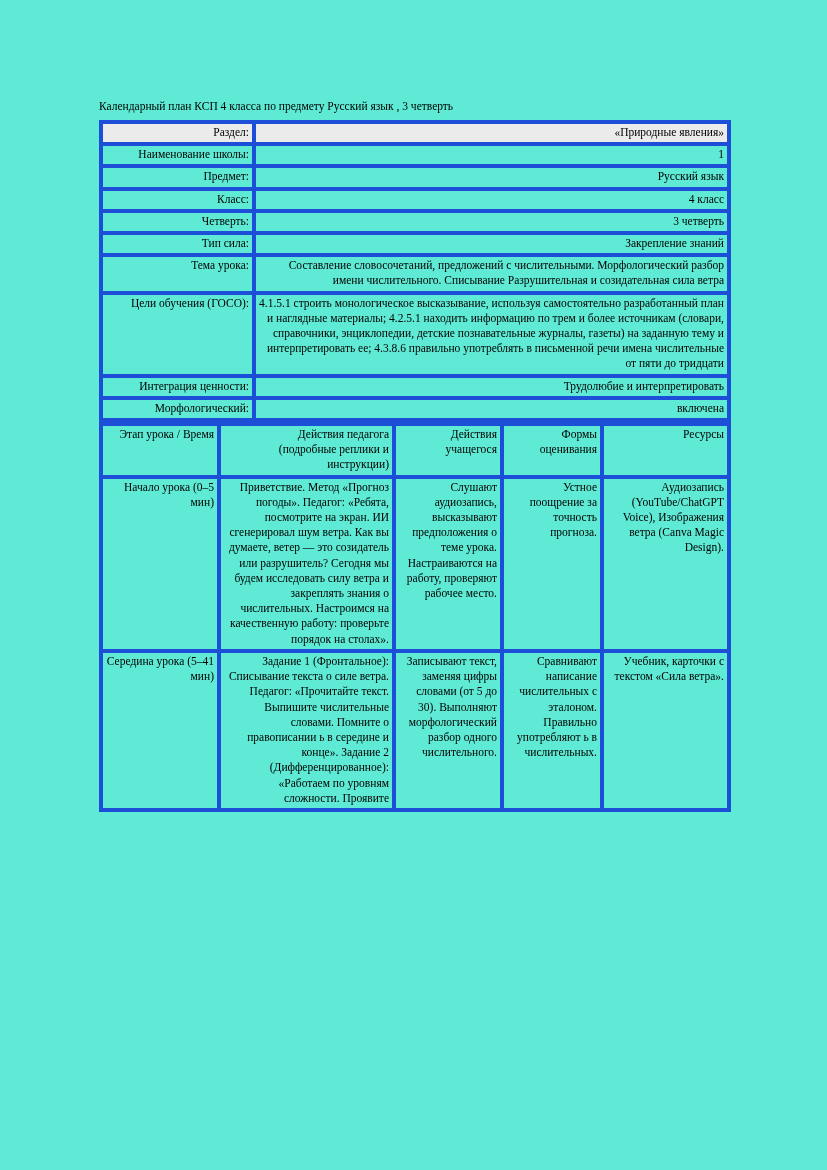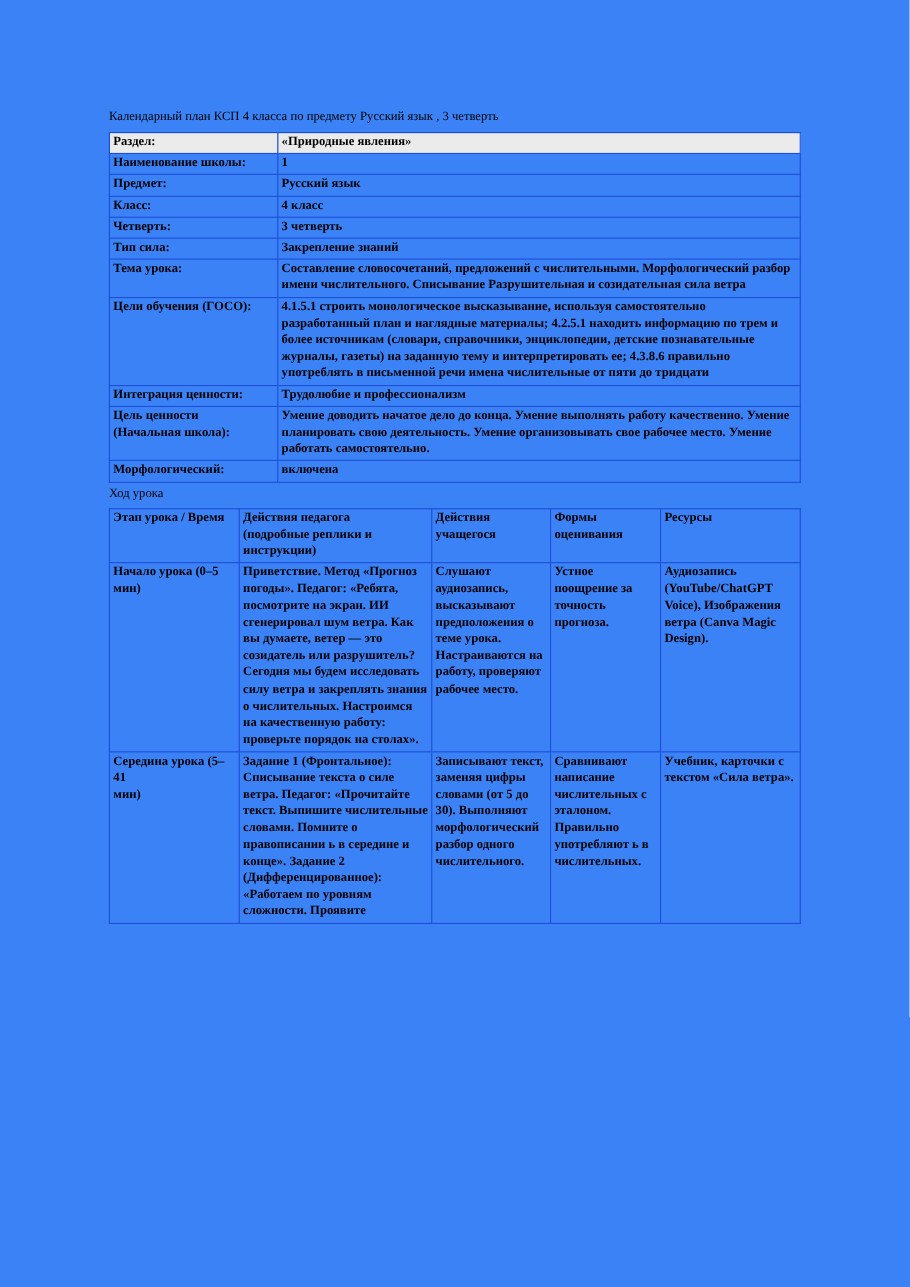--- a/index.html
+++ b/index.html
@@ -11,21 +11,21 @@
     width: 827px;
     height: 1170px;
     font-family: "Liberation Serif", "DejaVu Serif", serif;
     color: #000000;
     -webkit-font-smoothing: none;
   }
   .page {
     position: relative;
     width: 827px;
     height: 1170px;
-    background: #3b82f6;
+    background: #5eead4;
     box-sizing: border-box;
     padding: 99px 100px 0 99px;
   }
   .doc-title {
     font-size: 11.5px;
     line-height: 15px;
     margin: 0 0 6px 0;
     white-space: nowrap;
   }
   .section-caption {
@@ -34,25 +34,25 @@
     margin: 3px 0 5px 0;
   }
   table {
     border-collapse: collapse;
     width: 628px;
     table-layout: fixed;
     font-size: 11.5px;
     line-height: 15.2px;
   }
   table td, table th {
-    border: 1px solid #1d4ed8;
+    border: 4px solid #1d4ed8;
     vertical-align: top;
     padding: 1px 3px 2px 3px;
-    text-align: left;
-    font-weight: bold;
+    text-align: right;
+    font-weight: normal;
     word-wrap: break-word;
     overflow-wrap: break-word;
     hyphens: none;
   }
   
   .info-table col.k { width: 153px; }
   .info-table col.v { width: 475px; }
   .info-table tr.shaded td { background: #ebebeb; }
 
   
@@ -103,35 +103,29 @@
         <tr>
           <td class="multiline">Тема урока:</td>
           <td class="multiline">Составление словосочетаний, предложений с числительными. Морфологический разбор имени числительного. Списывание Разрушительная и созидательная сила ветра</td>
         </tr>
         <tr>
           <td class="multiline">Цели обучения (ГОСО):</td>
           <td class="multiline">4.1.5.1 строить монологическое высказывание, используя самостоятельно разработанный план и наглядные материалы; 4.2.5.1 находить информацию по трем и более источникам (словари, справочники, энциклопедии, детские познавательные журналы, газеты) на заданную тему и интерпретировать ее; 4.3.8.6 правильно употреблять в письменной речи имена числительные от пяти до тридцати</td>
         </tr>
         <tr>
           <td class="multiline">Интеграция ценности:</td>
-          <td class="multiline">Трудолюбие и профессионализм</td>
-        </tr>
-        <tr>
-          <td class="multiline">Цель ценности
-(Начальная школа):</td>
-          <td class="multiline">Умение доводить начатое дело до конца. Умение выполнять работу качественно. Умение планировать свою деятельность. Умение организовывать свое рабочее место. Умение работать самостоятельно.</td>
+          <td class="multiline">Трудолюбие и интерпретировать</td>
         </tr>
         <tr>
           <td class="multiline">Морфологический:</td>
           <td class="multiline">включена</td>
         </tr>
       </tbody>
   </table>
 
-  <div class="section-caption">Ход урока</div>
 
   <table class="flow-table">
     <colgroup>
       <col class="c1">
         <col class="c2">
         <col class="c3">
         <col class="c4">
         <col class="c5">
     </colgroup>
     <thead>

